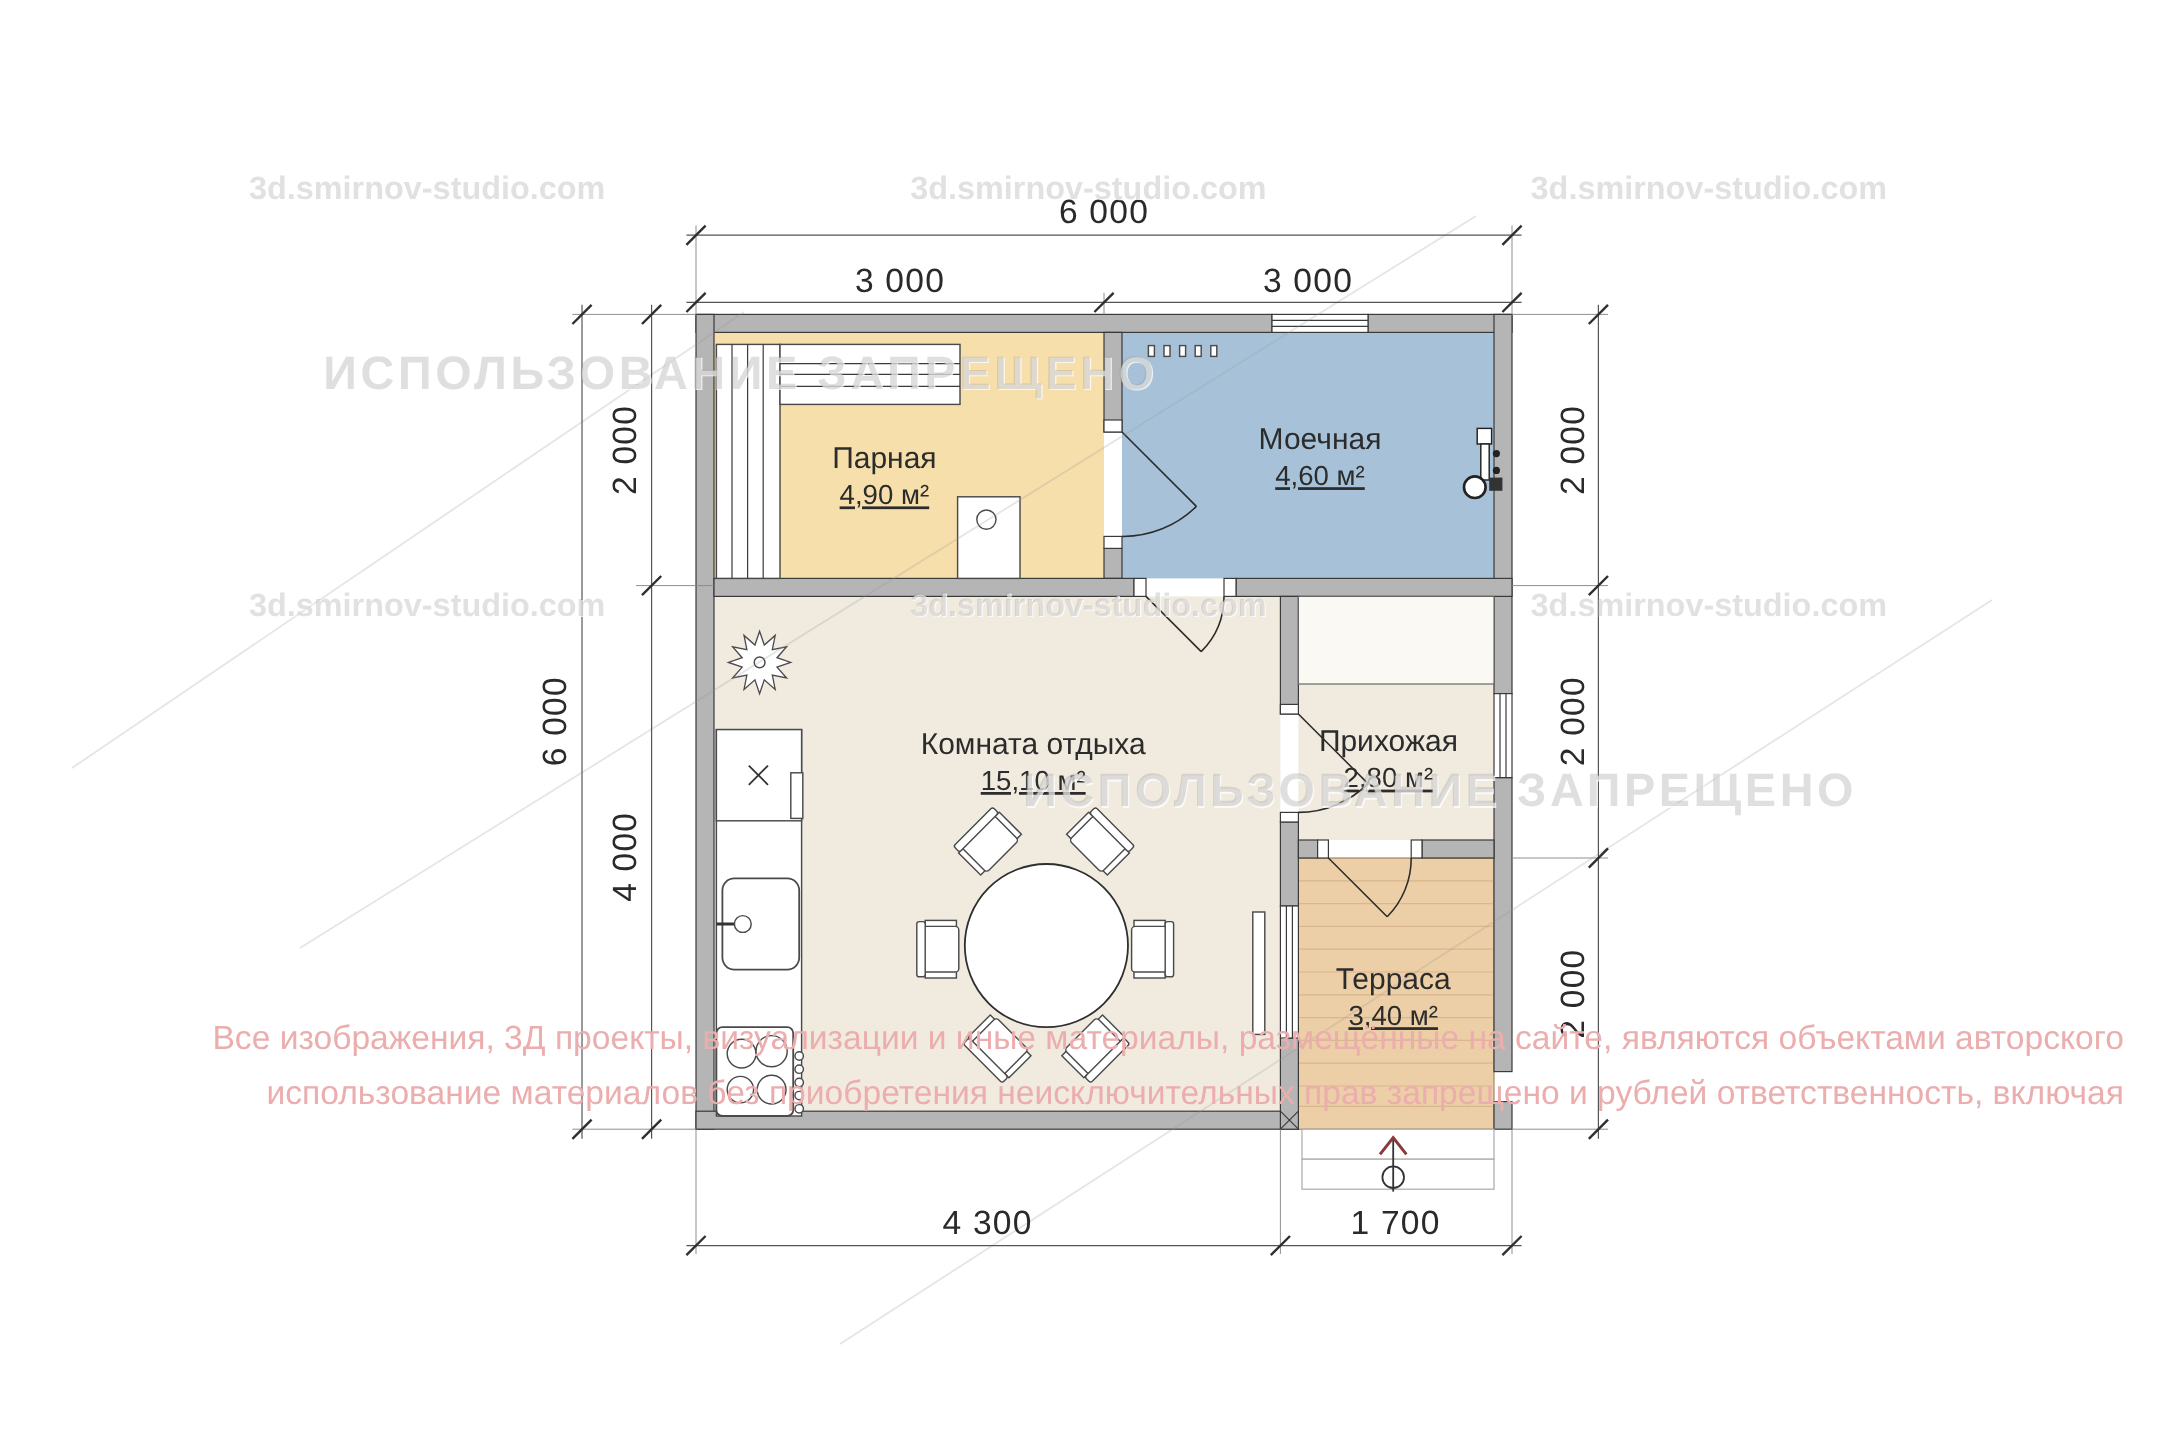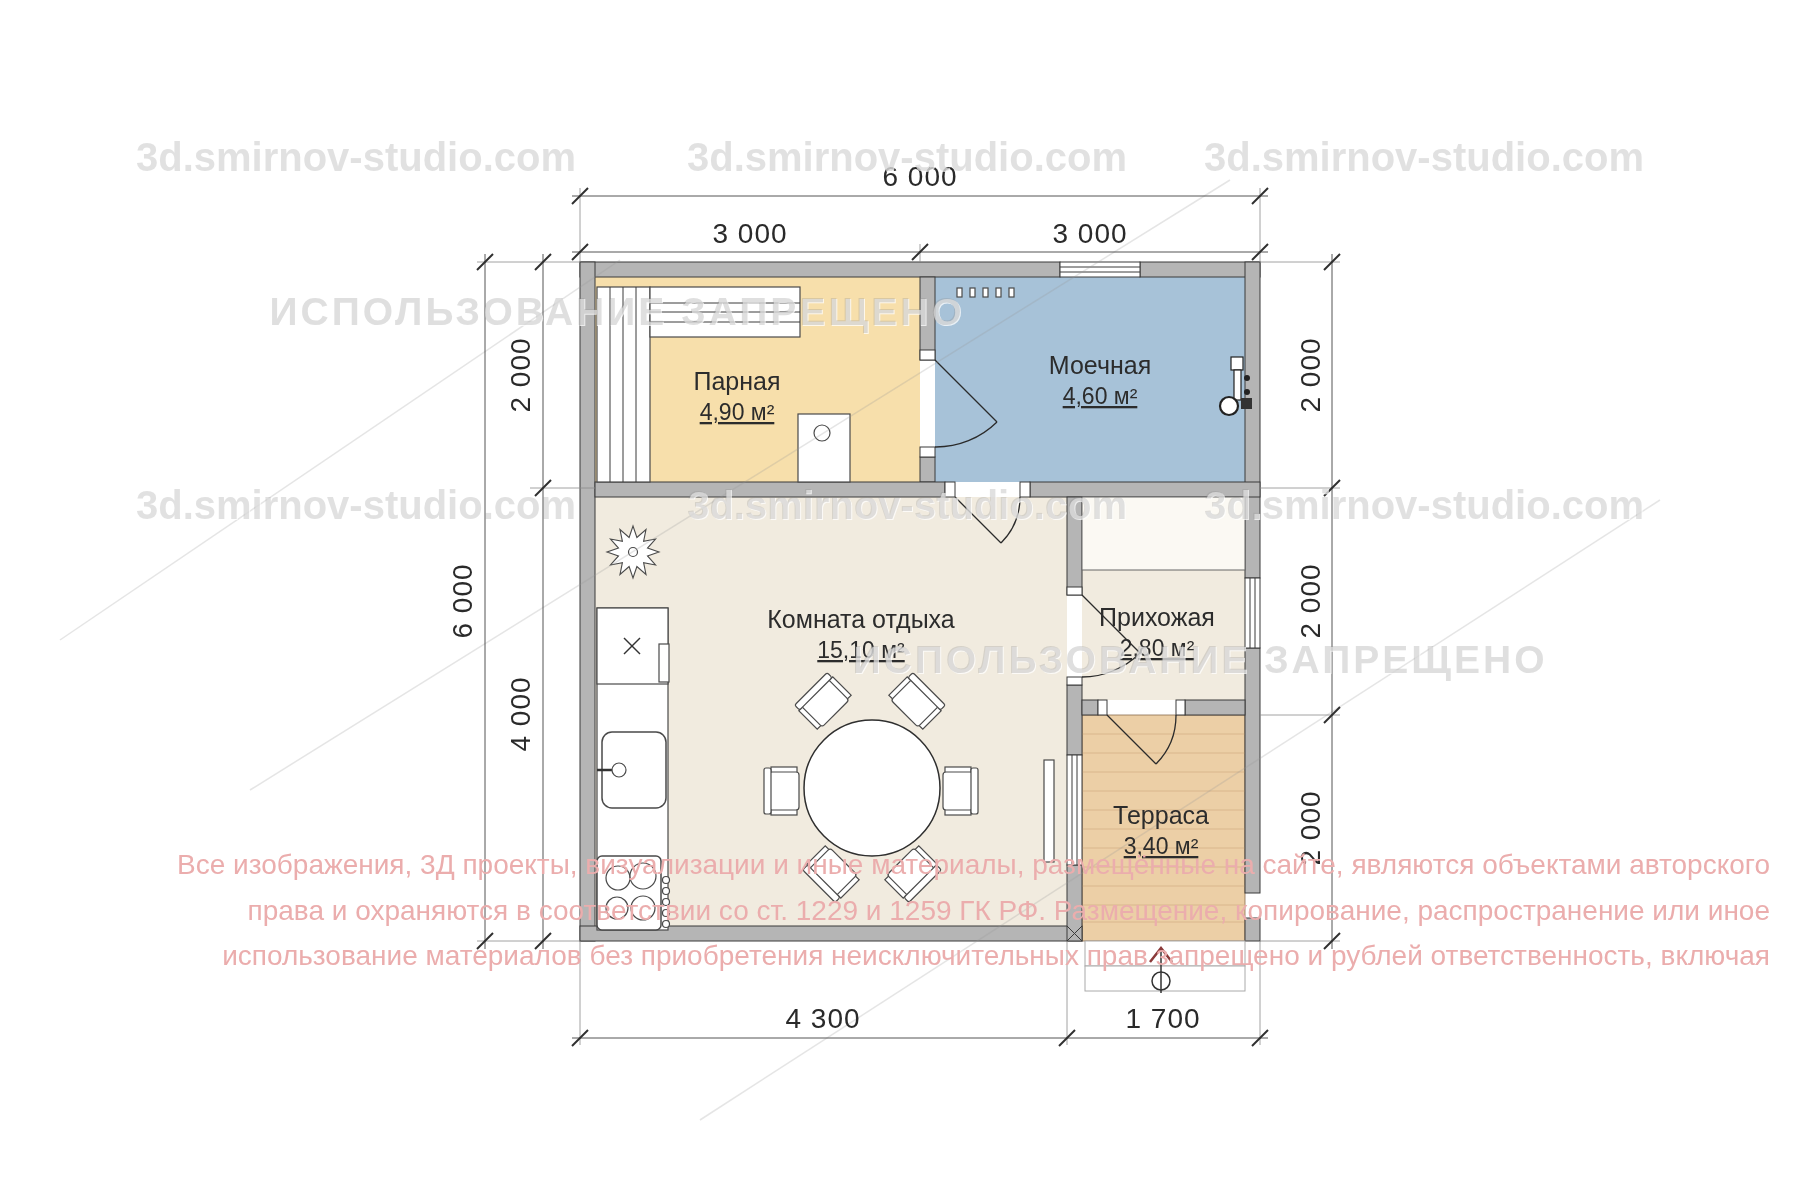--- a/index.html
+++ b/index.html
@@ -15,21 +15,21 @@
   .dimline{stroke:#555;stroke-width:1;}
   .ext{stroke:#8a8a8a;stroke-width:0.8;}
   .tick{stroke:#2f2f2f;stroke-width:2;}
   .dimtext{font-size:28px;fill:#2a2a2a;letter-spacing:1px;}
   .roomname{font-size:25px;fill:#2c2c2c;}
   .roomarea{font-size:23px;fill:#2c2c2c;text-decoration:underline;}
   .plank{stroke:#d9b68c;stroke-width:1;}
   .fold{stroke:rgba(150,150,150,0.25);stroke-width:1.5;}
   .wm{position:absolute;transform:translate(-50%,-50%);white-space:nowrap;font-weight:bold;
       color:rgba(140,140,140,0.26);text-shadow:1px 1px 0 rgba(255,255,255,0.75);z-index:5;}
-  .wm-site{font-size:40px;}
+  .wm-site{font-size:27px;}
   .wm-forbidden{font-size:39px;letter-spacing:3px;color:rgba(140,140,140,0.28);}
   #copyright{position:absolute;left:30px;top:842px;width:1740px;text-align:right;z-index:6;
              font-weight:normal;font-size:28px;line-height:45.5px;color:var(--copyright_pink);}
   #copyright .u{text-decoration:underline;}
 </style>
 </head>
 <body>
 
 <div id="stage">
 
@@ -298,17 +298,16 @@
 <div class="wm wm-site" style="left:1424px;top:157px">3d.smirnov-studio.com</div>
 <div class="wm wm-site" style="left:356px;top:505px">3d.smirnov-studio.com</div>
 <div class="wm wm-site" style="left:907px;top:505px">3d.smirnov-studio.com</div>
 <div class="wm wm-site" style="left:1424px;top:505px">3d.smirnov-studio.com</div>
 <div class="wm wm-forbidden" style="left:617px;top:312px">ИСПОЛЬЗОВАНИЕ ЗАПРЕЩЕНО</div>
 <div class="wm wm-forbidden" style="left:1200px;top:660px">ИСПОЛЬЗОВАНИЕ ЗАПРЕЩЕНО</div>
 
 
 <div id="copyright">
   <div>Все изображения, 3Д проекты, визуализации и иные материалы, размещённые на сайте, являются объектами авторского</div>
-  <div>права и охраняются в соответствии со ст. 1229 и 1259 ГК РФ. Размещение, копирование, распространение или иное</div>
   <div>использование материалов без приобретения неисключительных прав запрещено и рублей ответственность, включая</div>
 </div>
 
 </div>
 
 </body></html>

